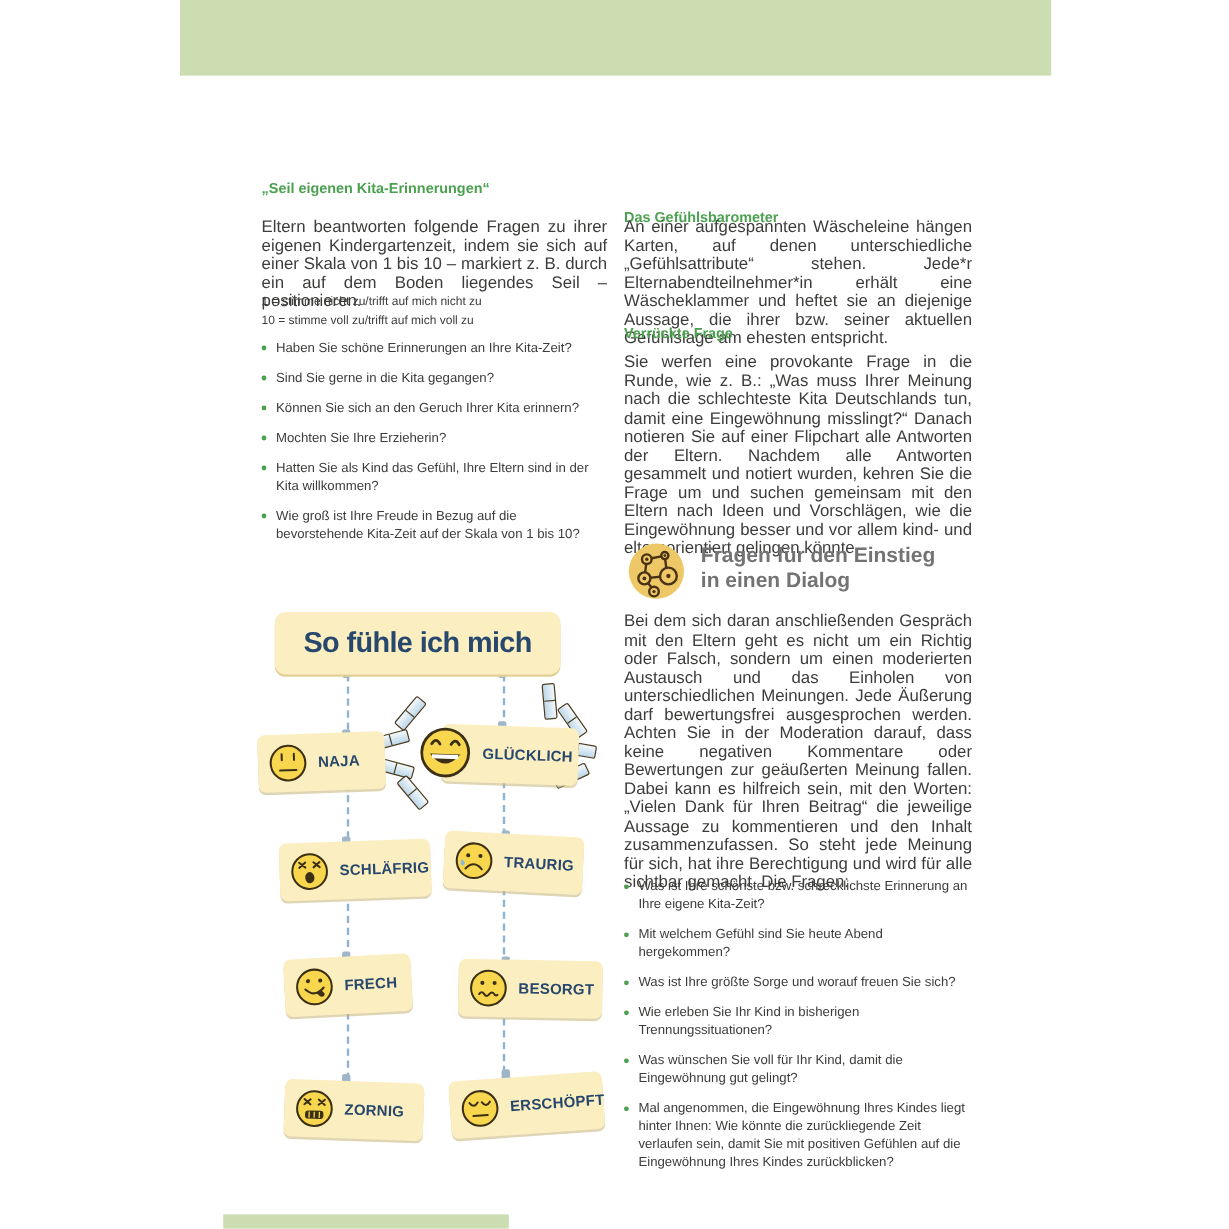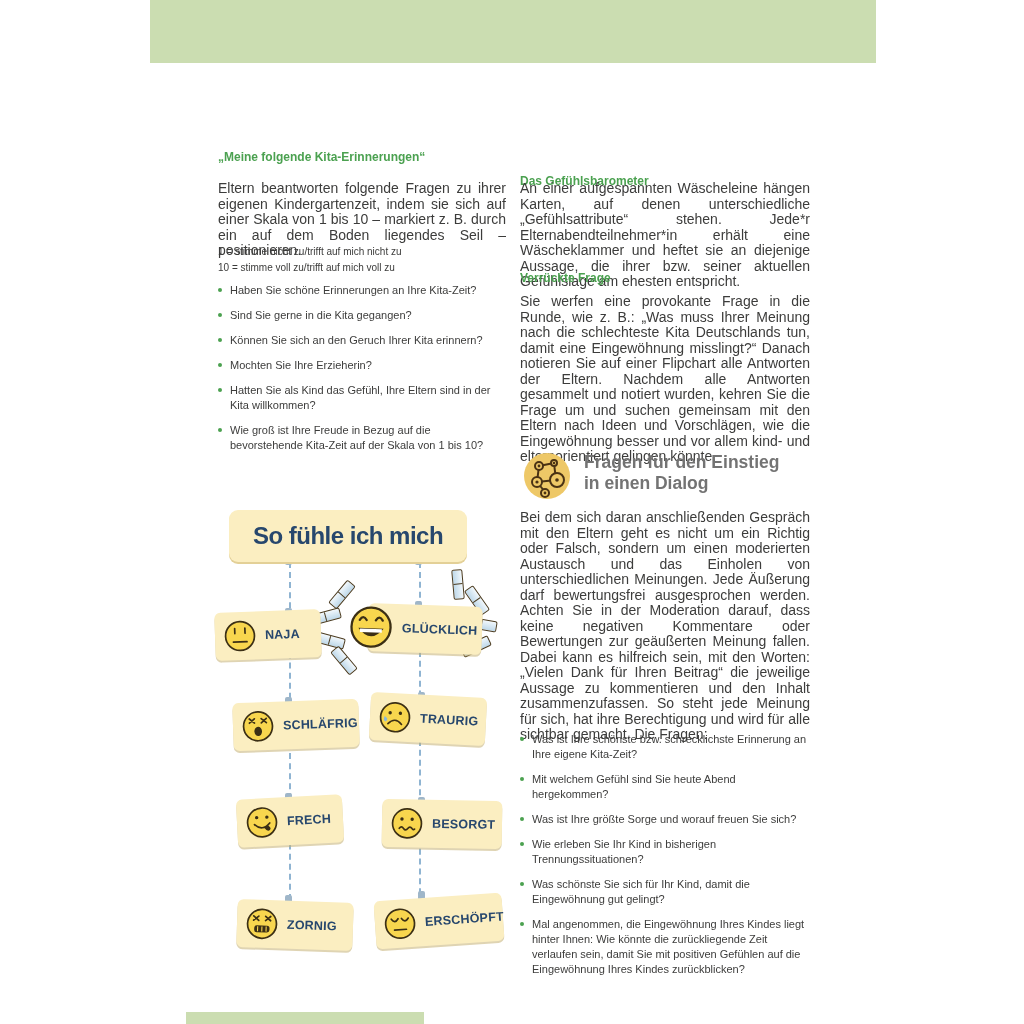--- a/index.html
+++ b/index.html
@@ -43,21 +43,21 @@
   .pin::after{content:"";position:absolute;left:45%;top:0;width:1px;height:100%;background:#4a3b20;}
 
   .dialog-header{position:absolute;display:flex;align-items:flex-start;gap:13px;}
 </style>
 </head>
 <body>
 
 <div class="band band-top"></div>
 <div class="band band-bottom"></div>
 
-<h3 class="run-head abs" style="left:218px;top:150px;width:288px;">„Meine folgende Kita-Erinnerungen“</h3>
+<h3 class="run-head abs" style="left:218px;top:150px;width:288px;">„Seil eigenen Kita-Erinnerungen“</h3>
 <p class="body-txt abs" style="left:218px;top:181px;width:288px;">Eltern beantworten folgende Fragen zu ihrer eigenen Kindergartenzeit, indem sie sich auf einer Skala von 1 bis 10 – markiert z. B. durch ein auf dem Boden liegendes Seil – positionieren.</p>
 <p class="plain-txt abs" style="left:218px;top:244px;width:288px;">1 = stimme nicht zu/trifft auf mich nicht zu</p>
 <p class="plain-txt abs" style="left:218px;top:259.5px;width:288px;">10 = stimme voll zu/trifft auf mich voll zu</p>
 
 <div class="blist abs" style="left:218px;top:283px;width:288px;">
   <div class="bitem">
       <span class="bdot"></span>
       <span>Haben Sie schöne Erinnerungen an Ihre Kita-Zeit?</span>
     </div>
   <div class="bitem">
@@ -243,19 +243,19 @@
   <div class="bitem">
       <span class="bdot"></span>
       <span>Was ist Ihre größte Sorge und worauf freuen Sie sich?</span>
     </div>
   <div class="bitem">
       <span class="bdot"></span>
       <span>Wie erleben Sie Ihr Kind in bisherigen Trennungssituationen?</span>
     </div>
   <div class="bitem">
       <span class="bdot"></span>
-      <span>Was schönste Sie sich für Ihr Kind, damit die Eingewöhnung gut gelingt?</span>
+      <span>Was wünschen Sie voll für Ihr Kind, damit die Eingewöhnung gut gelingt?</span>
     </div>
   <div class="bitem">
       <span class="bdot"></span>
       <span>Mal angenommen, die Eingewöhnung Ihres Kindes liegt hinter Ihnen: Wie könnte die zurückliegende Zeit verlaufen sein, damit Sie mit positiven Gefühlen auf die Eingewöhnung Ihres Kindes zurückblicken?</span>
     </div>
 </div>
 
 </body></html>

